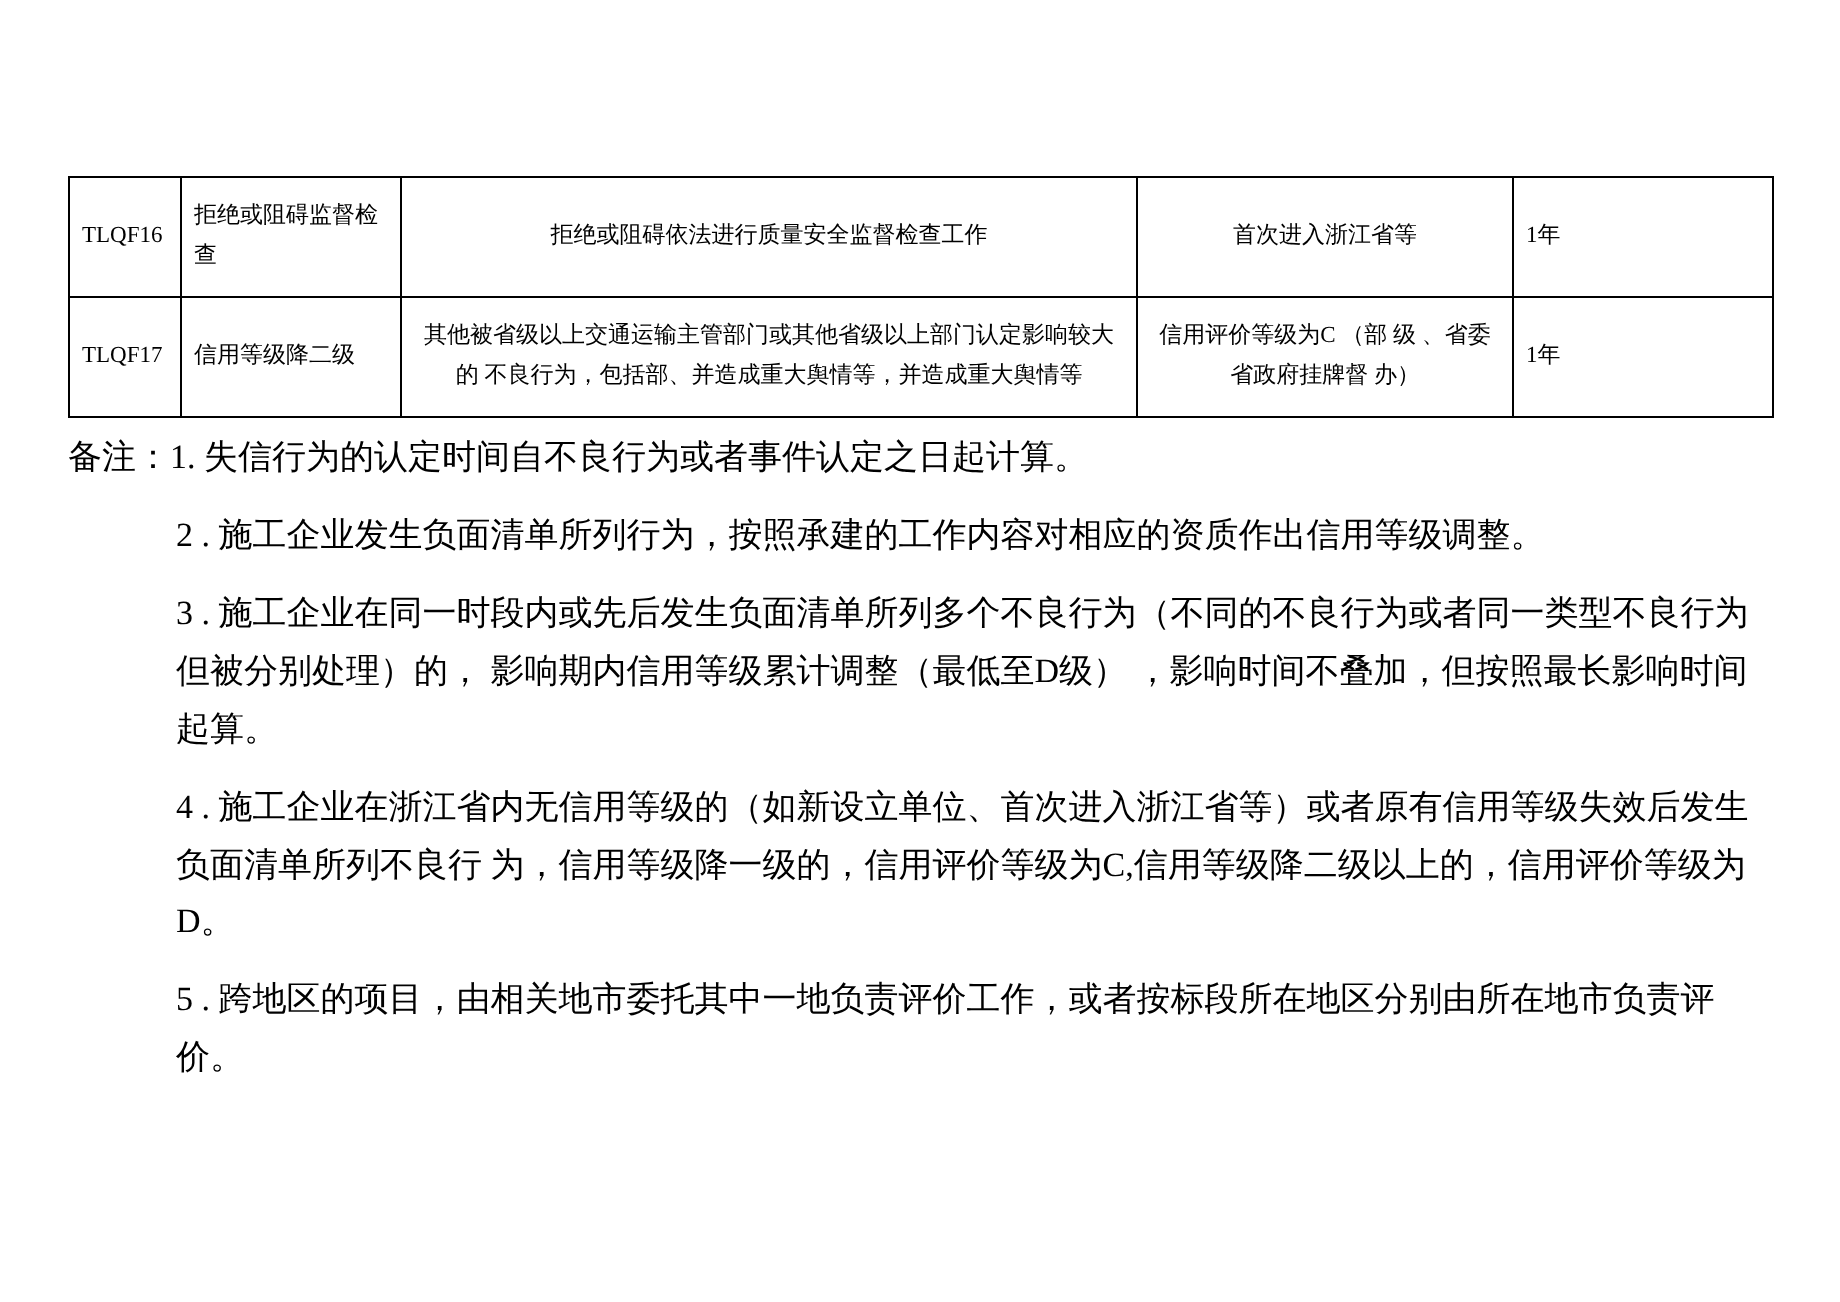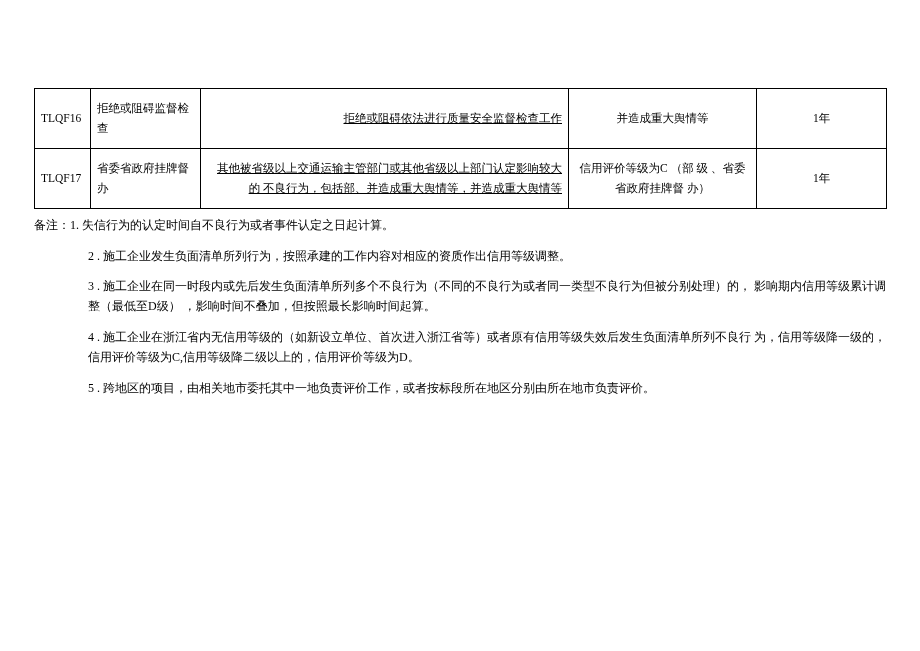--- a/index.html
+++ b/index.html
@@ -21,51 +21,51 @@
     }
     td {
       border: 1px solid #000;
       padding: 10px 6px;
       vertical-align: middle;
       line-height: 1.7;
       font-size: 11.5px;
     }
     .col-code { width: 56px; text-align: left; }
     .col-cat { width: 110px; }
-    .col-desc { width: 368px; text-align: right; text-decoration: underline; }
+    .col-desc { width: 368px; text-align: center; }
     .col-grade { width: 188px; text-align: center; }
-    .col-dur { width: 130px; text-align: center; }
+    .col-dur { width: 130px; text-align: left; }
     .notes {
       margin-top: 6px;
-      font-size: 12px;
+      font-size: 17px;
       line-height: 1.7;
     }
     .notes .line {
       margin-bottom: 10px;
     }
     .notes .indent {
       padding-left: 54px;
     }
   </style>
 </head>
 <body>
 
 <div class="page">
   <table>
     <tbody>
         <tr>
       <td class="col-code">TLQF16</td>
       <td class="col-cat">拒绝或阻碍监督检查</td>
       <td class="col-desc">拒绝或阻碍依法进行质量安全监督检查工作</td>
-      <td class="col-grade">并造成重大舆情等</td>
+      <td class="col-grade">首次进入浙江省等</td>
       <td class="col-dur">1年</td>
     </tr>
     <tr>
       <td class="col-code">TLQF17</td>
-      <td class="col-cat">省委省政府挂牌督办</td>
+      <td class="col-cat">信用等级降二级</td>
       <td class="col-desc">其他被省级以上交通运输主管部门或其他省级以上部门认定影响较大的  不良行为，包括部、并造成重大舆情等，并造成重大舆情等</td>
       <td class="col-grade">信用评价等级为C （部   级 、省委省政府挂牌督    办）</td>
       <td class="col-dur">1年</td>
     </tr>
   </tbody>
     </table>
 
   <div class="notes">
     <div class="line"><span>备注：</span><span>1. 失信行为的认定时间自不良行为或者事件认定之日起计算。</span></div>
     <div class="line indent"><span>2 . 施工企业发生负面清单所列行为，按照承建的工作内容对相应的资质作出信用等级调整。</span></div>

